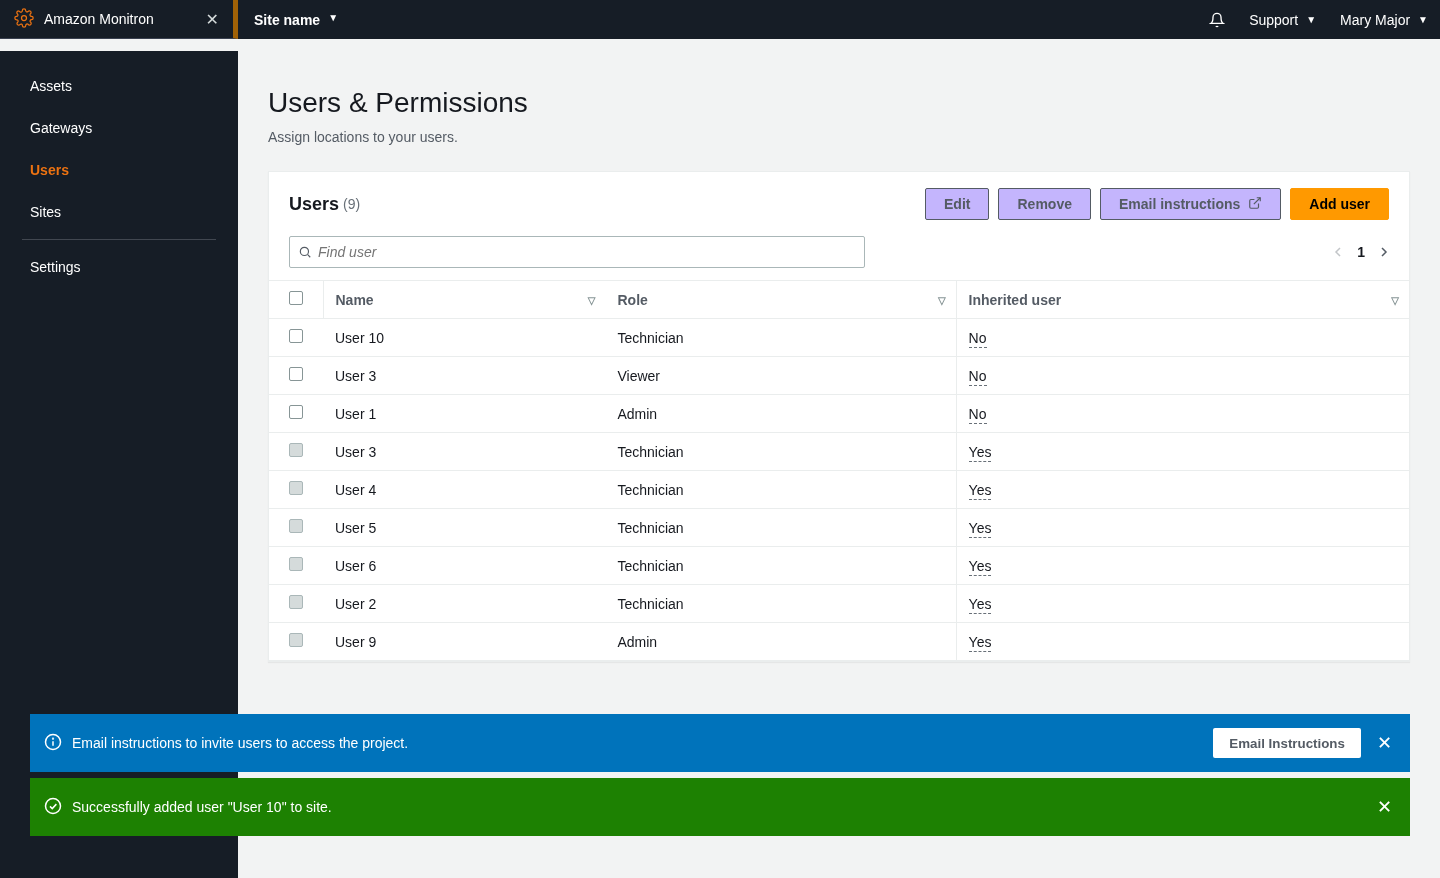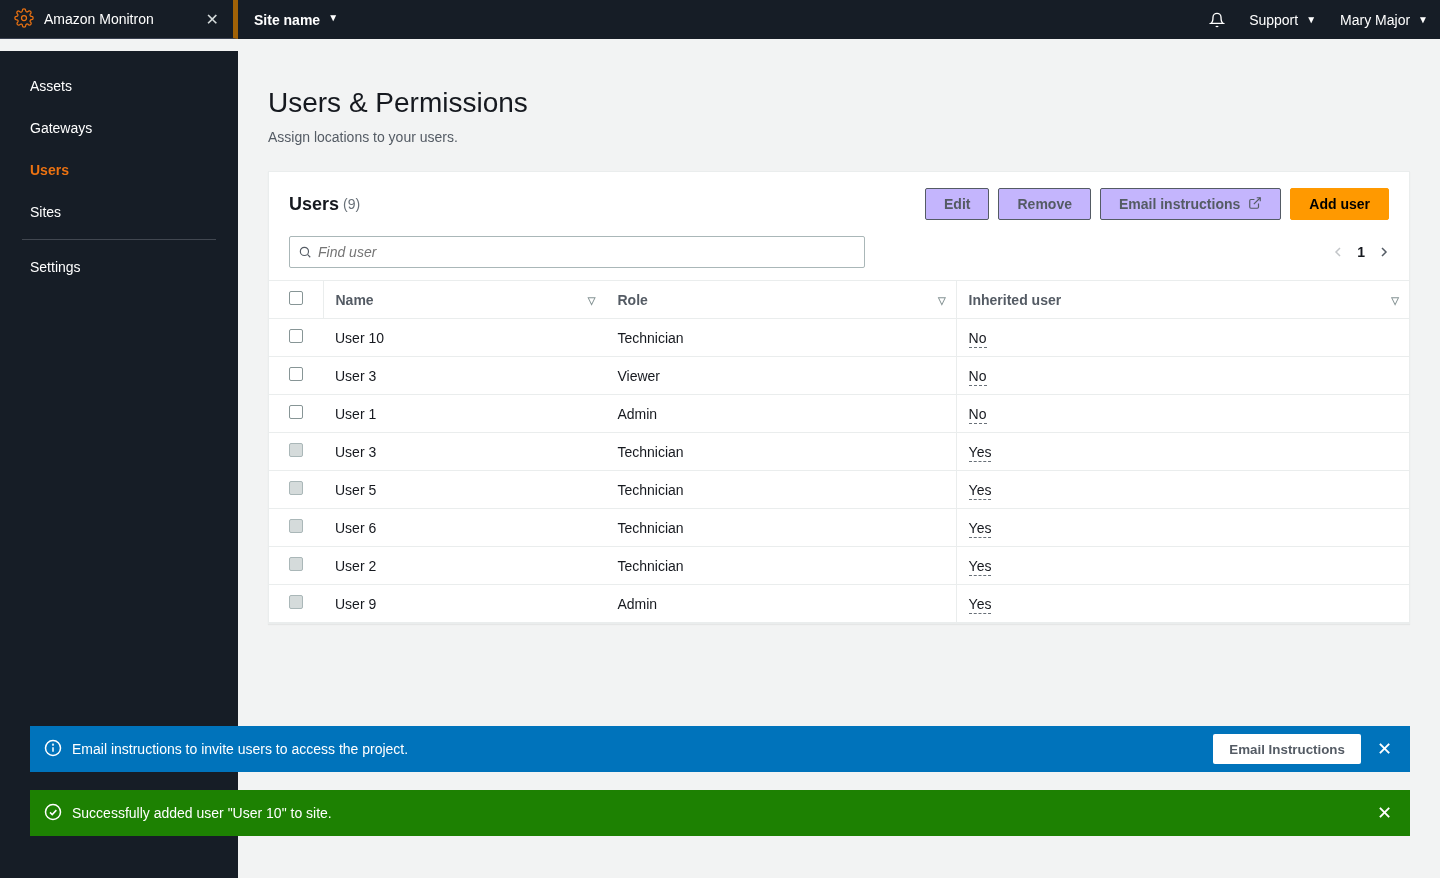--- a/index.html
+++ b/index.html
@@ -54,21 +54,21 @@
 th.col-check { width: 54px; border-right: 1px solid #eaeded; text-align: center; }
 td { padding: 10px 12px; border-bottom: 1px solid #eaeded; font-size: 14px; color: #16191f; }
 td.col-check { width: 54px; text-align: center; }
 .chk { display: inline-block; width: 14px; height: 14px; border: 1px solid #879596; border-radius: 2px; background: #fff; cursor: pointer; }
 .chk.disabled { background: #d5dbdb; border-color: #aab7b8; cursor: default; }
 .inherited { border-bottom: 1px dashed #687078; padding-bottom: 1px; }
 
 th.col-inherited, td.col-inherited { border-left: 1px solid #eaeded; }
 
 
-.notification { position: absolute; left: 30px; right: 30px; display: flex; align-items: center; color: #fff; padding: 0 14px; height: 46px; }
+.notification { position: absolute; left: 30px; right: 30px; display: flex; align-items: center; color: #fff; padding: 0 14px; height: 58px; }
 .notif-info { background: #0073bb; bottom: 106px; }
 .notif-success { background: #1d8102; bottom: 42px; }
 .notif-icon { width: 18px; height: 18px; margin-right: 10px; flex-shrink: 0; }
 .notif-text { flex: 1; font-size: 14px; }
 .notif-btn { background: #fff; color: #545b64; font-weight: 700; border: none; height: 30px; padding: 0 16px; border-radius: 2px; margin-right: 12px; cursor: pointer; }
 .notif-close { cursor: pointer; font-size: 18px; padding: 4px; }
 </style>
 </head>
 <body>
 
@@ -203,20 +203,26 @@
             <td class="col-inherited"><span class="inherited">No</span></td>
           </tr>
           <tr>
             <td class="col-check"><span class="chk disabled"></span></td>
             <td>User 3</td>
             <td>Technician</td>
             <td class="col-inherited"><span class="inherited">Yes</span></td>
           </tr>
           <tr>
             <td class="col-check"><span class="chk disabled"></span></td>
+            <td>User 4</td>
+            <td>Technician</td>
+            <td class="col-inherited"><span class="inherited">Yes</span></td>
+          </tr>
+          <tr>
+            <td class="col-check"><span class="chk disabled"></span></td>
             <td>User 5</td>
             <td>Technician</td>
             <td class="col-inherited"><span class="inherited">Yes</span></td>
           </tr>
           <tr>
             <td class="col-check"><span class="chk disabled"></span></td>
             <td>User 6</td>
             <td>Technician</td>
             <td class="col-inherited"><span class="inherited">Yes</span></td>
           </tr>

